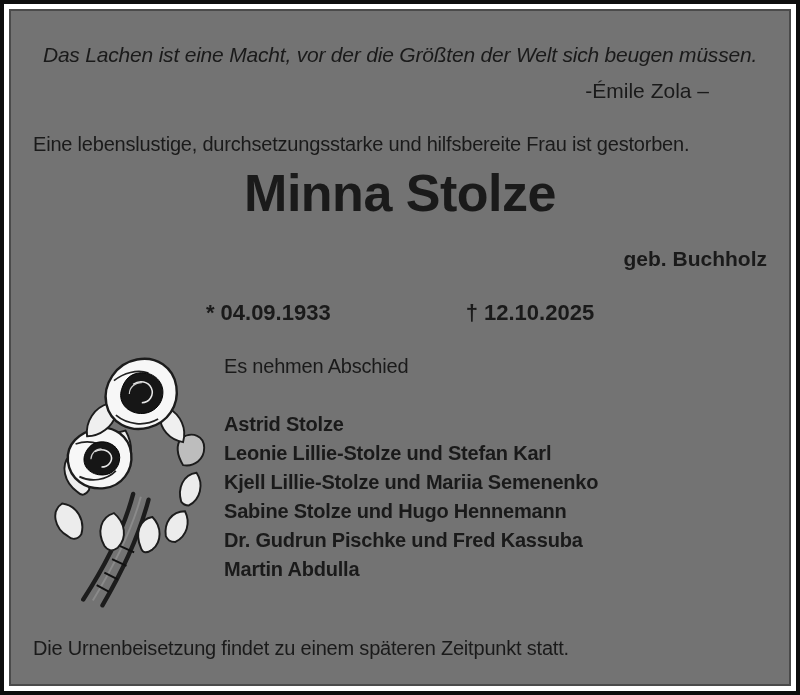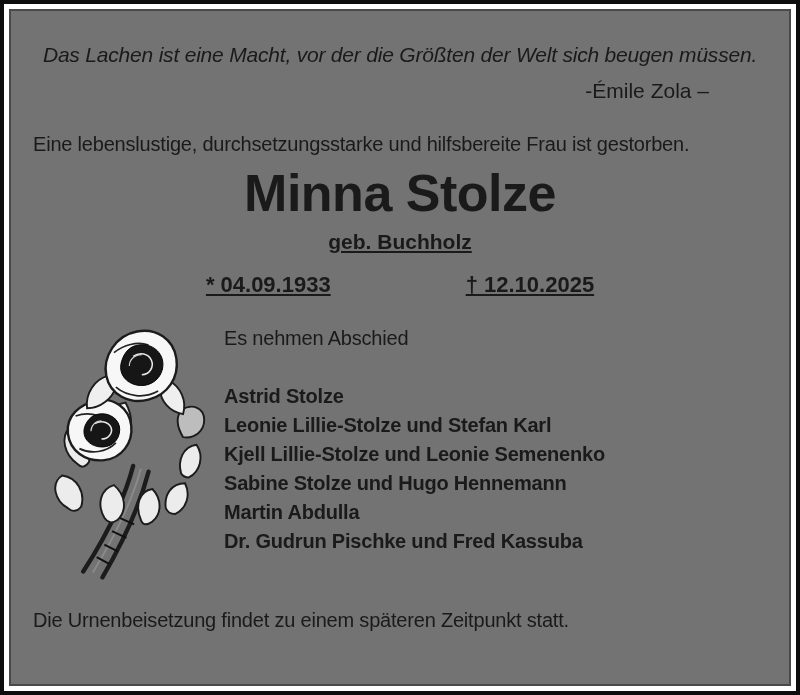--- a/index.html
+++ b/index.html
@@ -56,36 +56,34 @@
   }
   .deceased-name {
     margin-top: 8px;
     text-align: center;
     font-size: 52px;
     font-weight: bold;
     line-height: 56px;
     letter-spacing: -0.5px;
   }
   .maiden-name {
-    text-align: center;
+    text-align: right;
     font-size: 21px;
     font-weight: bold;
-    margin-top: 7px;
+    margin-top: 24px;
     line-height: 27px;
-    text-decoration: underline;
   }
   .dates-row {
     display: flex;
     justify-content: center;
     gap: 135px;
     font-size: 22px;
     font-weight: bold;
-    margin-top: 16px;
+    margin-top: 27px;
     line-height: 28px;
-    text-decoration: underline;
   }
   .body-row {
     display: flex;
     margin-top: 16px;
   }
   .rose-col {
     flex: none;
     width: 191px;
     padding-top: 4px;
   }
@@ -168,24 +166,24 @@
             <path d="M96 38 C103 33 112 35 115 42 C118 49 113 57 105 57" stroke="#e8e8e8" stroke-width="1.6" fill="none"></path>
             <path d="M92 48 C92 41 98 36 105 36" stroke="#cfcfcf" stroke-width="1.2" fill="none"></path>
           </svg>
         </div>
 
         <div class="farewell-col">
           <div class="farewell-heading">Es nehmen Abschied</div>
           <div class="mourners">
             <div class="mourner-line">Astrid Stolze</div>
             <div class="mourner-line">Leonie Lillie-Stolze und Stefan Karl</div>
-            <div class="mourner-line">Kjell Lillie-Stolze und Leonie Semenenko</div>
+            <div class="mourner-line">Kjell Lillie-Stolze und Mariia Semenenko</div>
             <div class="mourner-line">Sabine Stolze und Hugo Hennemann</div>
+            <div class="mourner-line">Dr. Gudrun Pischke und Fred Kassuba</div>
             <div class="mourner-line">Martin Abdulla</div>
-            <div class="mourner-line">Dr. Gudrun Pischke und Fred Kassuba</div>
           </div>
         </div>
       </div>
 
       <div class="closing">Die Urnenbeisetzung findet zu einem späteren Zeitpunkt statt.</div>
 
     </div>
   </div>
 </div>
 

